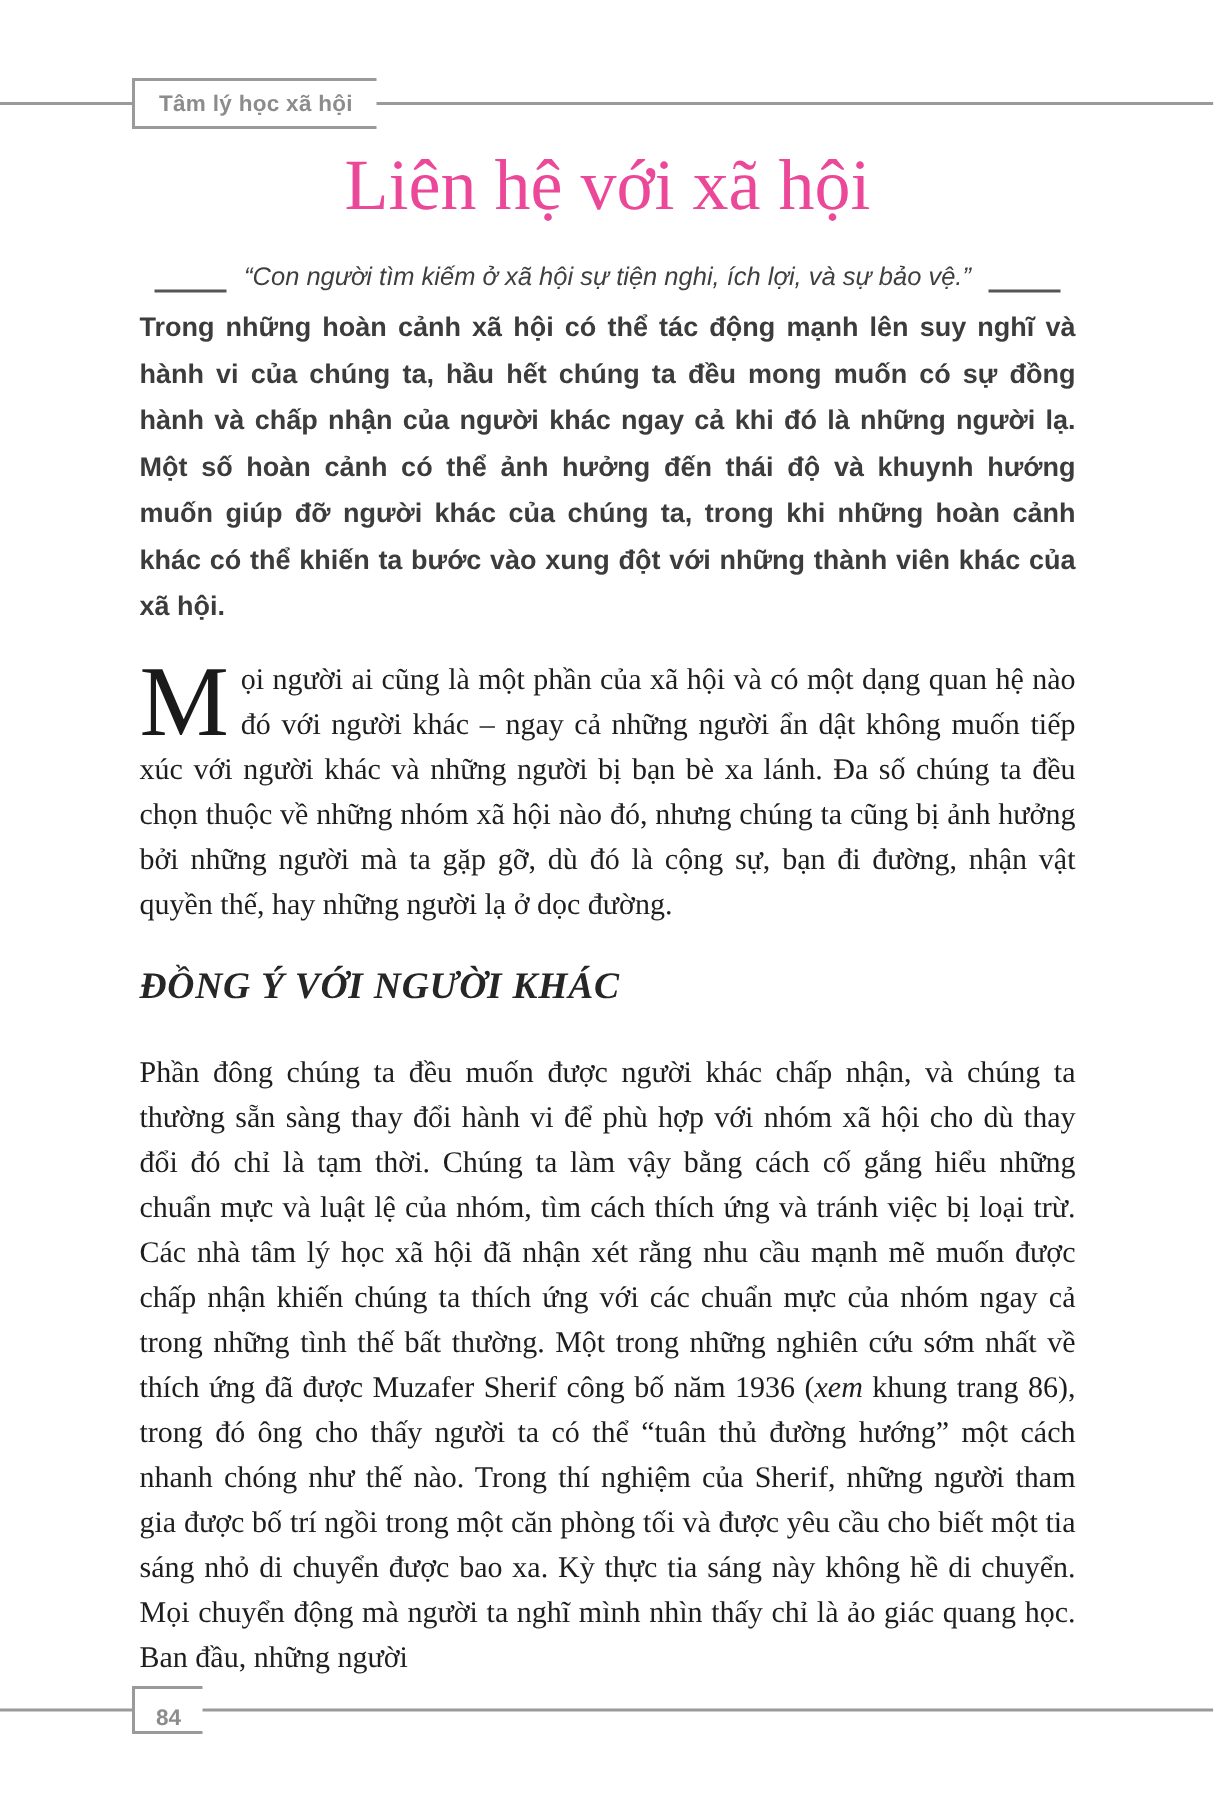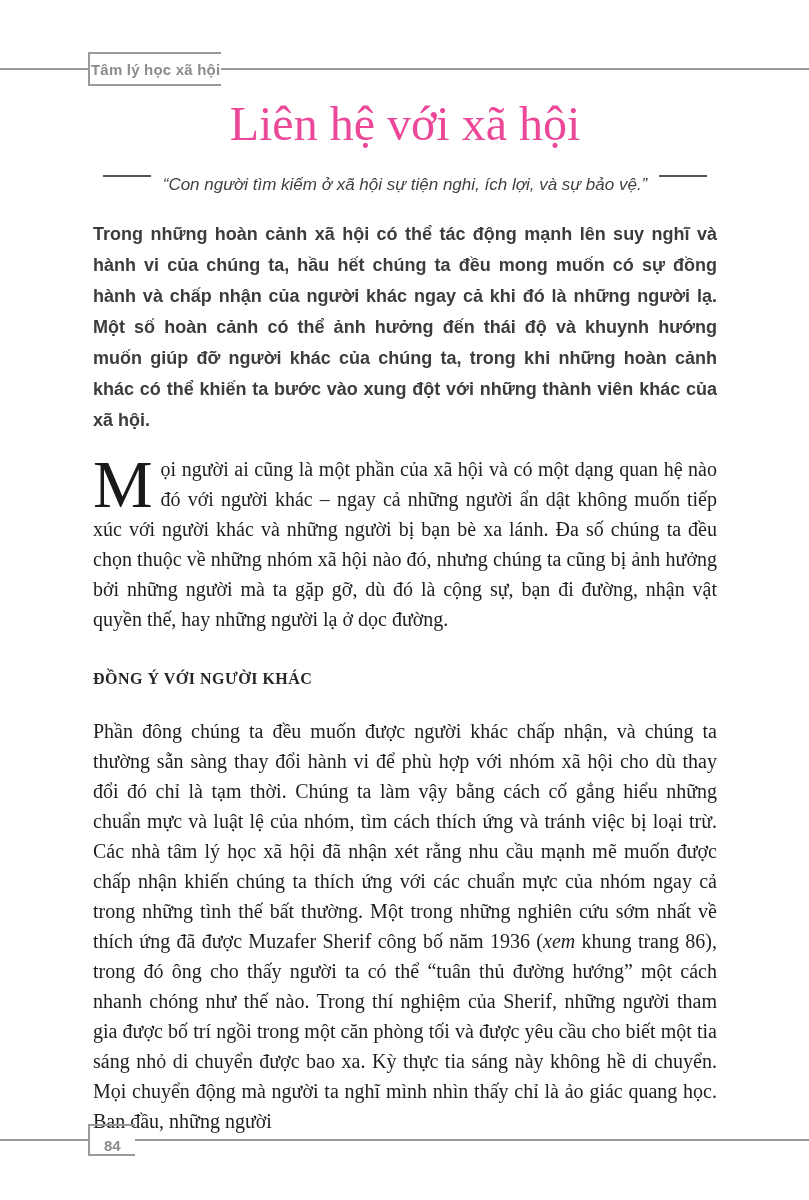--- a/index.html
+++ b/index.html
@@ -15,41 +15,41 @@
   .rail{
     position:absolute;left:0;right:0;
     display:flex;align-items:stretch;
   }
   .rail .seg{align-self:center;border-top:2px solid #9a9a9a;}
   .rail .seg-left{flex:0 0 88px;}
   .rail .seg-right{flex:1 1 auto;}
   .rail-box{
     display:flex;align-items:center;
     border:2px solid #9a9a9a;border-right:none;
-    padding:0 1px;
+    padding:0 16px;
     font-family:"Liberation Sans", sans-serif;
     color:#8c8c8c;
   }
   .head-rail{top:52px;height:34px;}
   .head-rail .rail-box{font-size:15px;font-weight:700;letter-spacing:.2px;}
   .foot-rail{top:1124px;height:32px;}
   .foot-rail .rail-box{font-size:15px;font-weight:700;padding:0 14px;align-items:flex-end;}
 
   
   .column{position:absolute;left:93px;width:624px;top:96px;}
 
   .chapter-title{
     text-align:center;
     font-size:48px;line-height:1.15;
     font-weight:400;color:#ec4899;
     margin:0 0 24px 0;
   }
 
   .epigraph{
-    display:flex;align-items:flex-start;justify-content:center;
+    display:flex;align-items:flex-end;justify-content:center;
     gap:12px;
     margin:0 0 2px 0;
   }
   .epigraph .dash{flex:0 0 48px;border-top:2px solid #555;}
   .epigraph .quote-text{
     font-family:"Liberation Sans", sans-serif;
     font-style:italic;font-size:17px;color:#3f3f3f;
     white-space:nowrap;
   }
   .attribution{
@@ -57,38 +57,39 @@
     font-weight:700;font-style:italic;
     font-size:16px;color:#2a2a2a;
     margin:4px 6px 0 0;
     padding-right:44px;
   }
 
   .intro{
     font-family:"Liberation Sans", sans-serif;
     font-weight:700;font-size:18px;line-height:31px;
     color:#3c3c3c;text-align:justify;
-    margin:24px 0 0 0;
+    margin:8px 0 0 0;
   }
 
   .para{
     font-size:20px;line-height:30px;
     text-align:justify;color:#1e1e1e;
     margin:18px 0 0 0;
   }
   .dropcap{
     float:left;
     font-size:67px;line-height:52px;
     padding:4px 8px 0 0;
     color:#1a1a1a;
   }
   .section-heading{
-    font-size:16px;font-weight:700;
+    font-size:25px;font-weight:700;
     letter-spacing:.5px;color:#262626;
-    margin:36px 0 0 0;
+    margin:26px 0 0 0;
+    font-style:italic;
   }
   .para.after-heading{margin-top:28px;}
   .ital{font-style:italic;}
 </style>
 </head>
 <body>
 
 <div class="page">
 
   <div class="rail head-rail">

